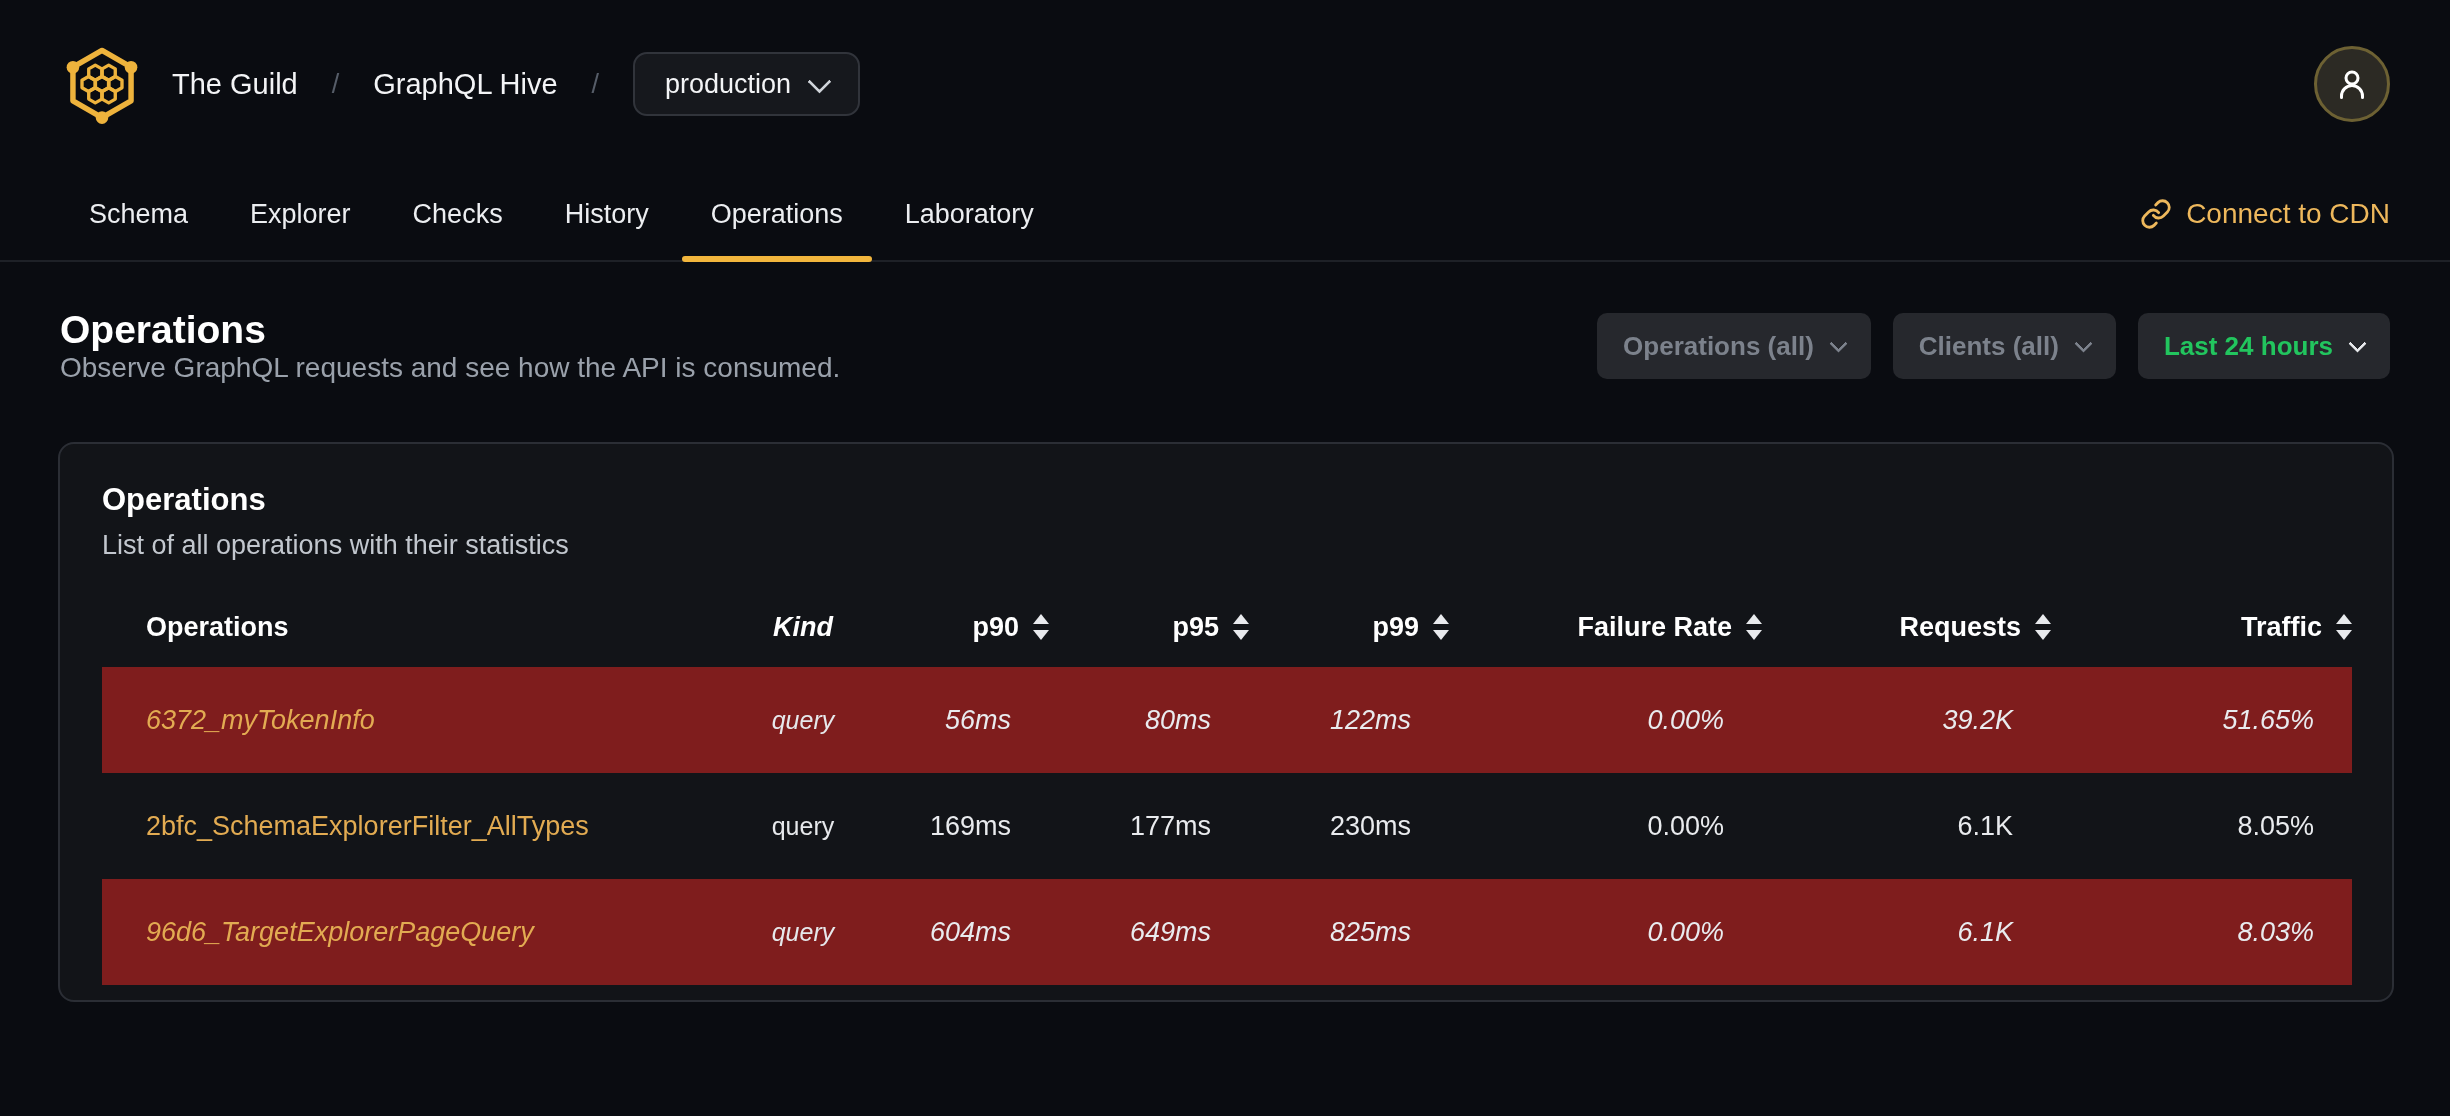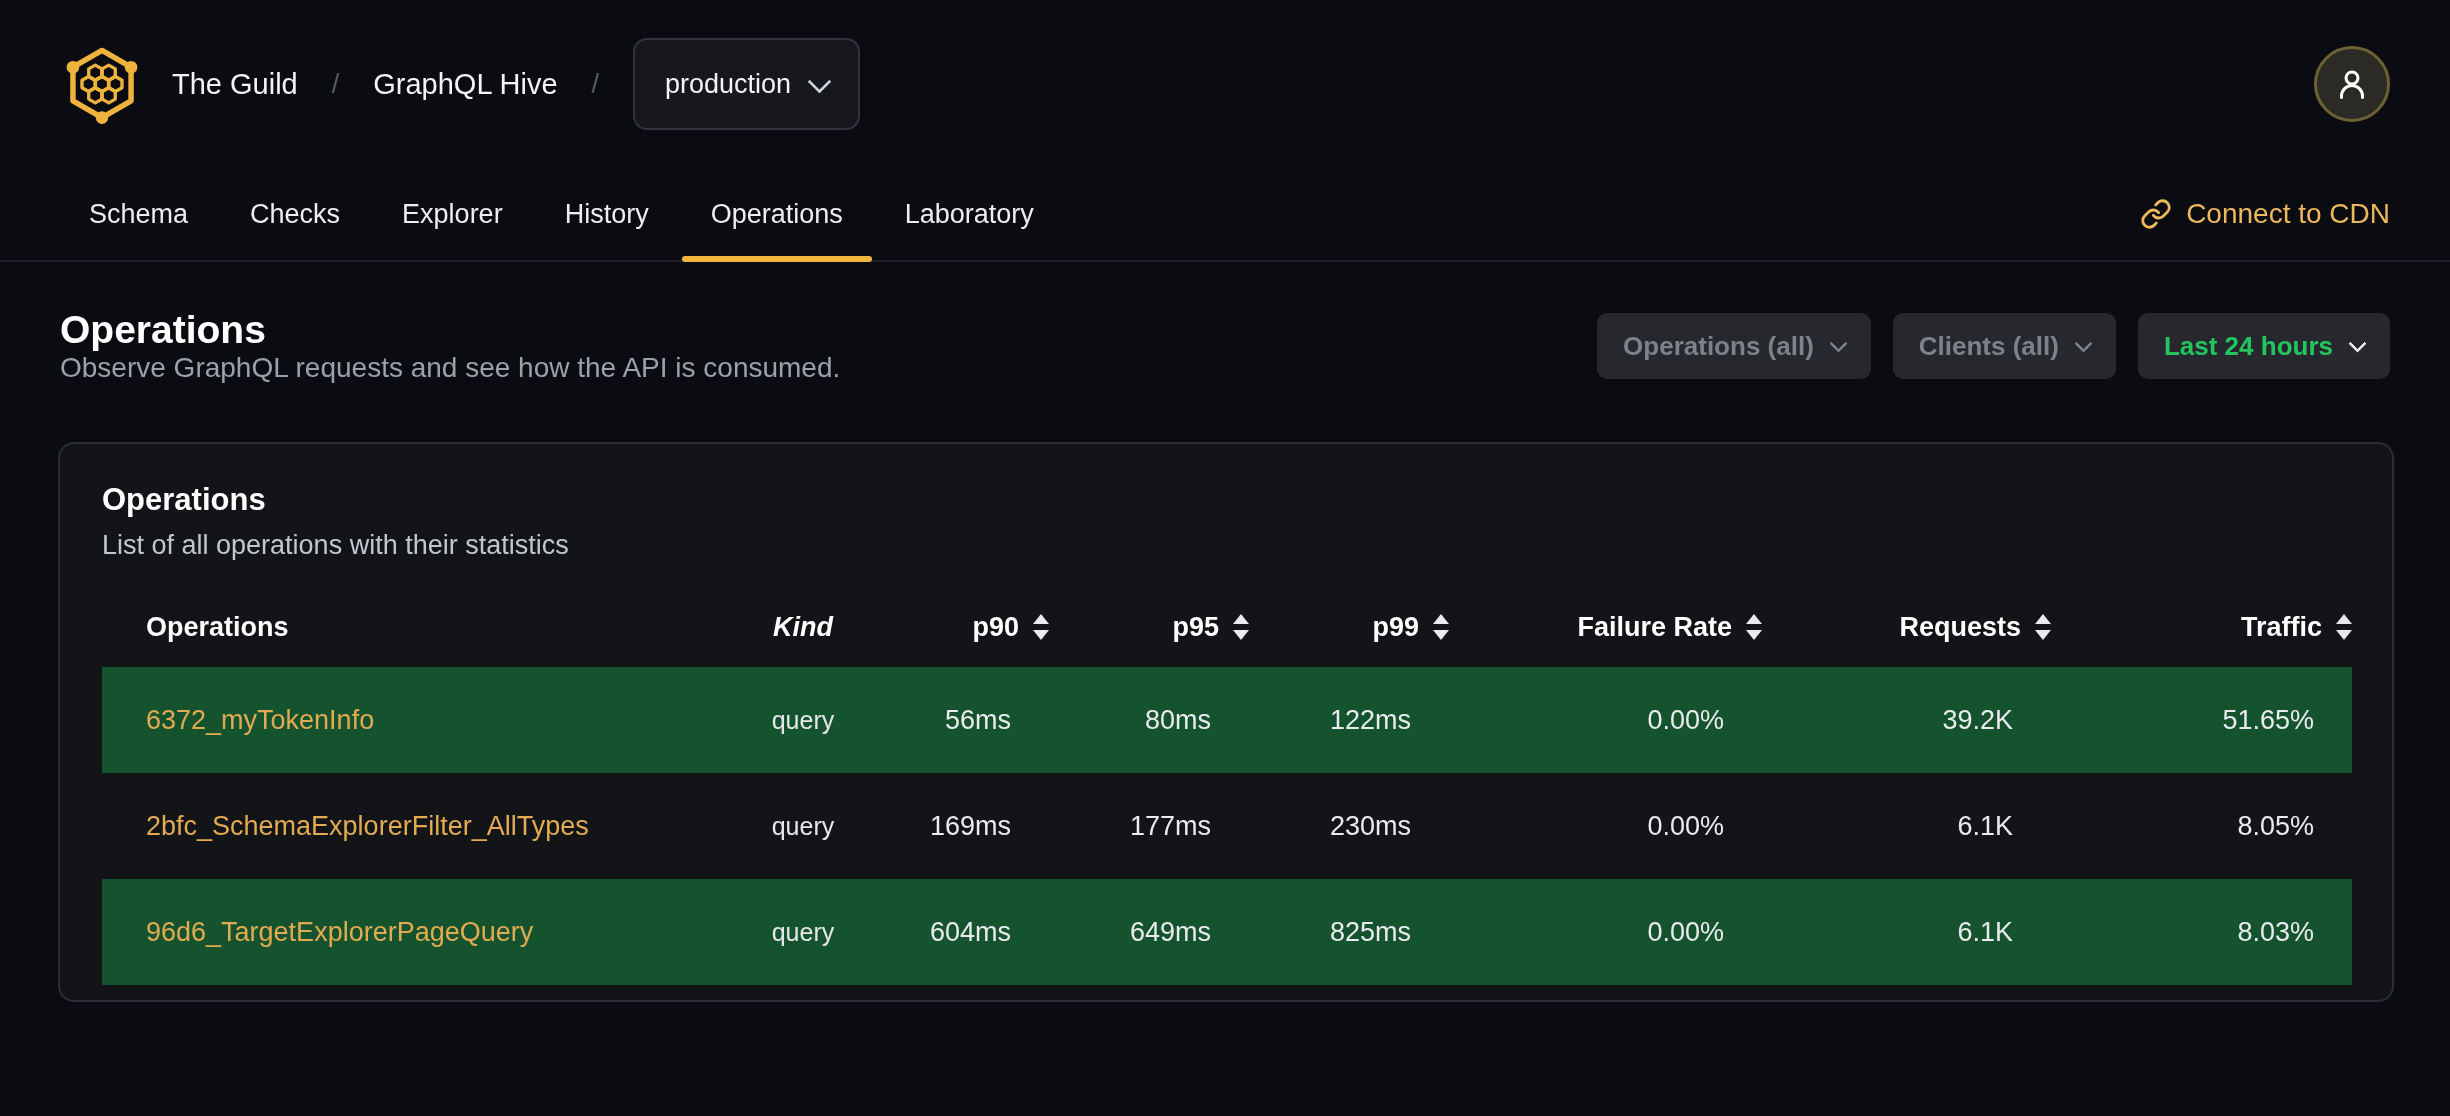--- a/index.html
+++ b/index.html
@@ -9,21 +9,21 @@
     color:#f1f2f4;
     font-family:"Liberation Sans","DejaVu Sans",sans-serif;
   }
 
   
   .topbar { display:flex; align-items:center; height:168px; padding:0 60px; }
   .logo { width:84px; height:84px; flex:0 0 auto; }
   .crumbs { display:flex; align-items:center; margin-left:28px; gap:34px; font-size:29px; font-weight:500; color:#f3f4f6; }
   .crumb-sep { color:#565d68; font-weight:400; font-size:27px; }
   .target-pill {
-    display:flex; align-items:center; gap:20px; height:92px; padding:0 30px;
+    display:flex; align-items:center; gap:20px; height:64px; padding:0 30px;
     background:#16181d; border:2px solid #31343b; border-radius:14px;
     font-size:27px; color:#f3f4f6; cursor:pointer;
   }
   .chev { width:17px; height:17px; border-right:3px solid #cfd3d9; border-bottom:3px solid #cfd3d9;
           transform:rotate(45deg) translate(-2px,-2px); border-radius:1px; }
   .avatar {
     margin-left:auto; width:76px; height:76px; border-radius:50%;
     background:#2c2a24; border:3px solid #6d6133;
     display:flex; align-items:center; justify-content:center; cursor:pointer;
   }
@@ -67,21 +67,21 @@
   th { font-size:27px; font-weight:700; color:#ffffff; height:80px; }
   .hcell { display:flex; align-items:center; }
   .hcell.right { justify-content:flex-end; }
   .hcell.center { justify-content:center; }
   .sort { display:inline-flex; flex-direction:column; gap:6px; margin-left:14px; cursor:pointer; }
   .tri-up { width:0; height:0; border-left:8px solid transparent; border-right:8px solid transparent;
             border-bottom:10px solid #e8eaed; }
   .tri-dn { width:0; height:0; border-left:8px solid transparent; border-right:8px solid transparent;
             border-top:10px solid #e8eaed; }
   tbody tr { height:106px; }
-  tbody tr.striped { background:#14532d; }
+  tbody tr.striped { background:#7f1d1d;font-style:italic; }
   td { font-size:27px; color:#e9ebee; }
   td.op { text-align:left; padding-left:44px; }
   td.op a { color:#e2ab52; text-decoration:none; cursor:pointer; }
   td.kind { text-align:center; font-size:25px; color:#e6e8eb; }
   td.num { text-align:right; padding-right:38px; }
   th.c-op { text-align:left; padding-left:44px; }
 
   .c-op { width:611px; } .c-kind { width:180px;font-style:italic; } .c-p90 { width:156px; }
   .c-p95 { width:200px; } .c-p99 { width:200px; } .c-fr { width:313px; }
   .c-req { width:289px; } .c-traf { width:301px; }
@@ -126,24 +126,24 @@
     </svg>
   </div>
 </header>
 
 <div class="navrow">
   <div class="tabs">
     <div class="tab">
         <span>Schema</span>
       </div>
     <div class="tab">
+        <span>Explorer</span>
+      </div>
+    <div class="tab">
         <span>Checks</span>
-      </div>
-    <div class="tab">
-        <span>Explorer</span>
       </div>
     <div class="tab">
         <span>History</span>
       </div>
     <div class="tab active">
         <span>Operations</span>
         <span class="underline"></span>
       </div>
     <div class="tab">
         <span>Laboratory</span>

